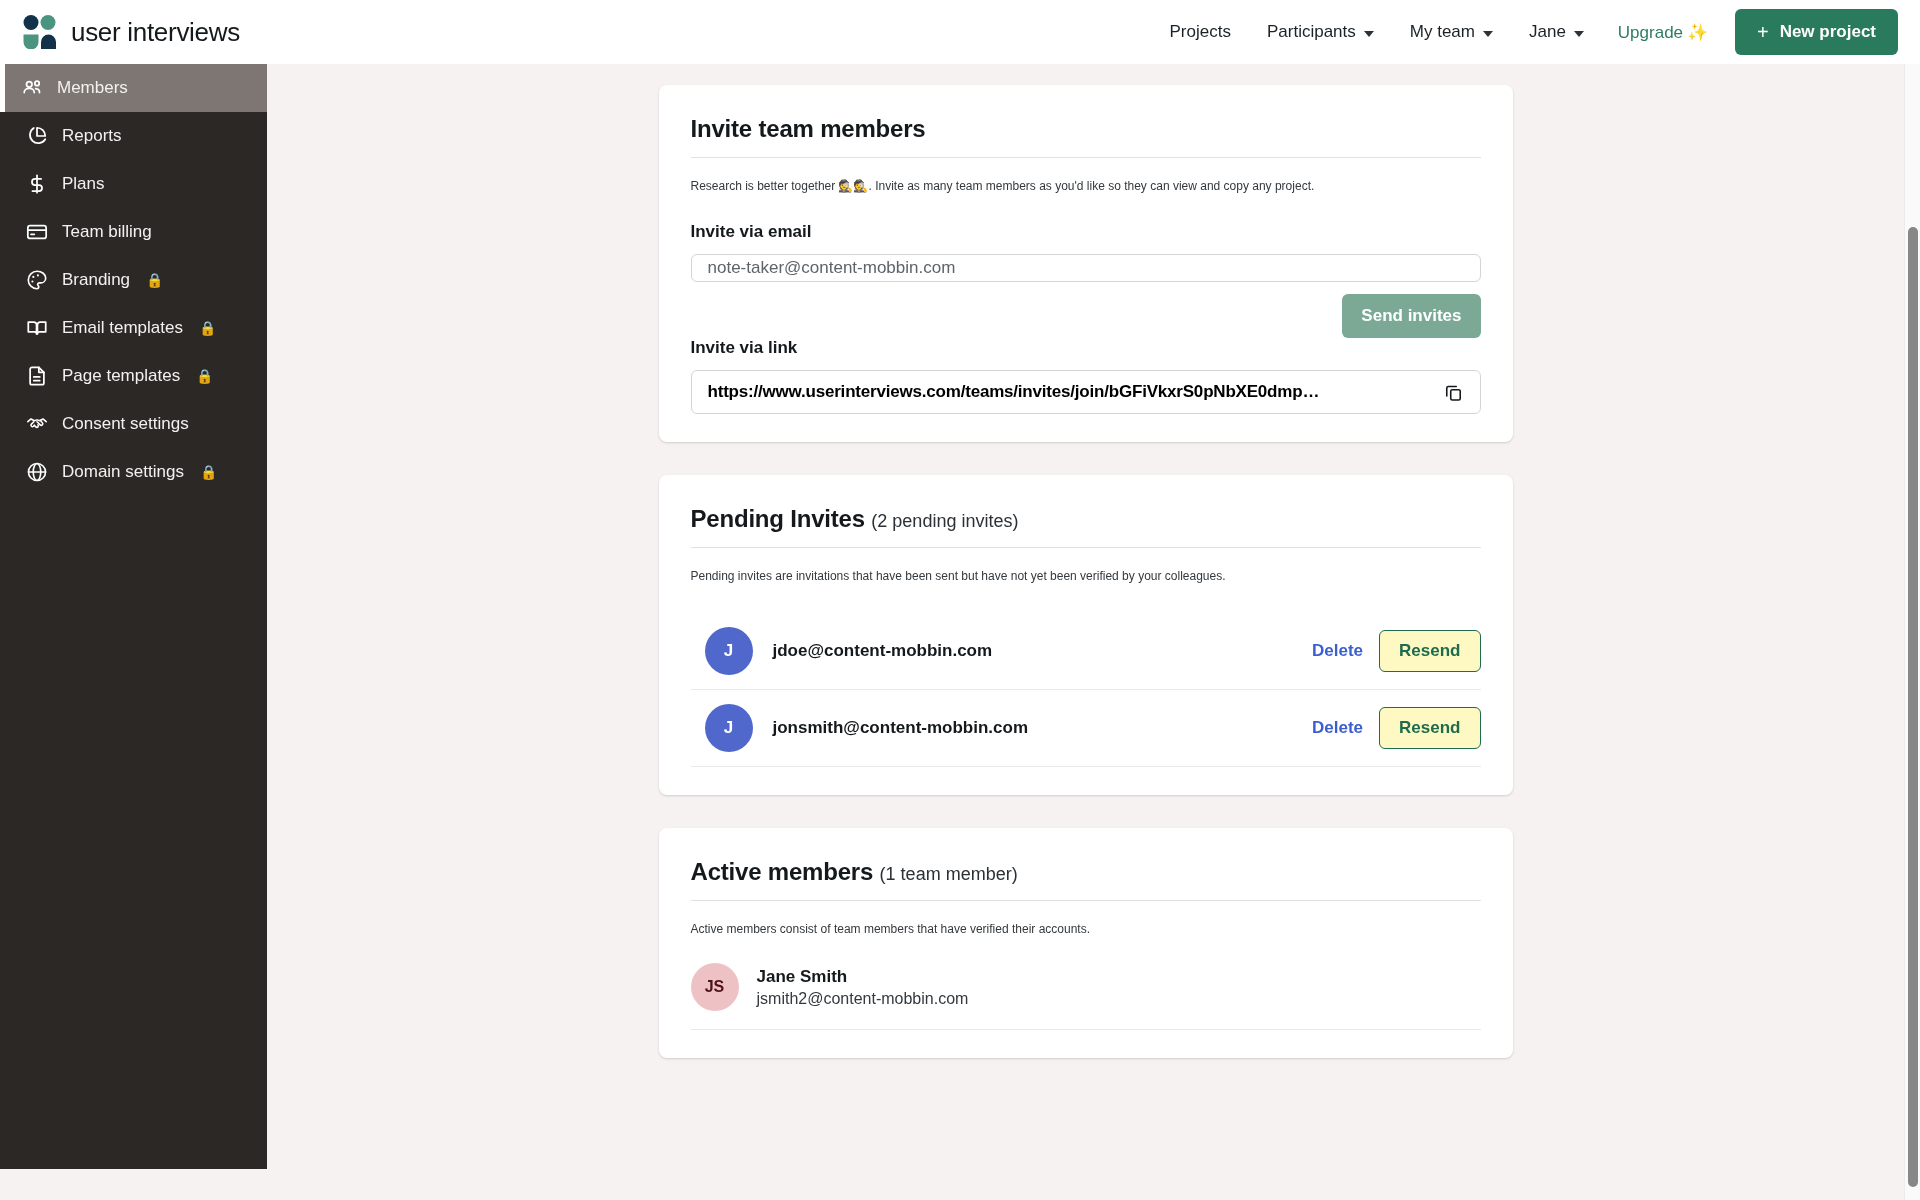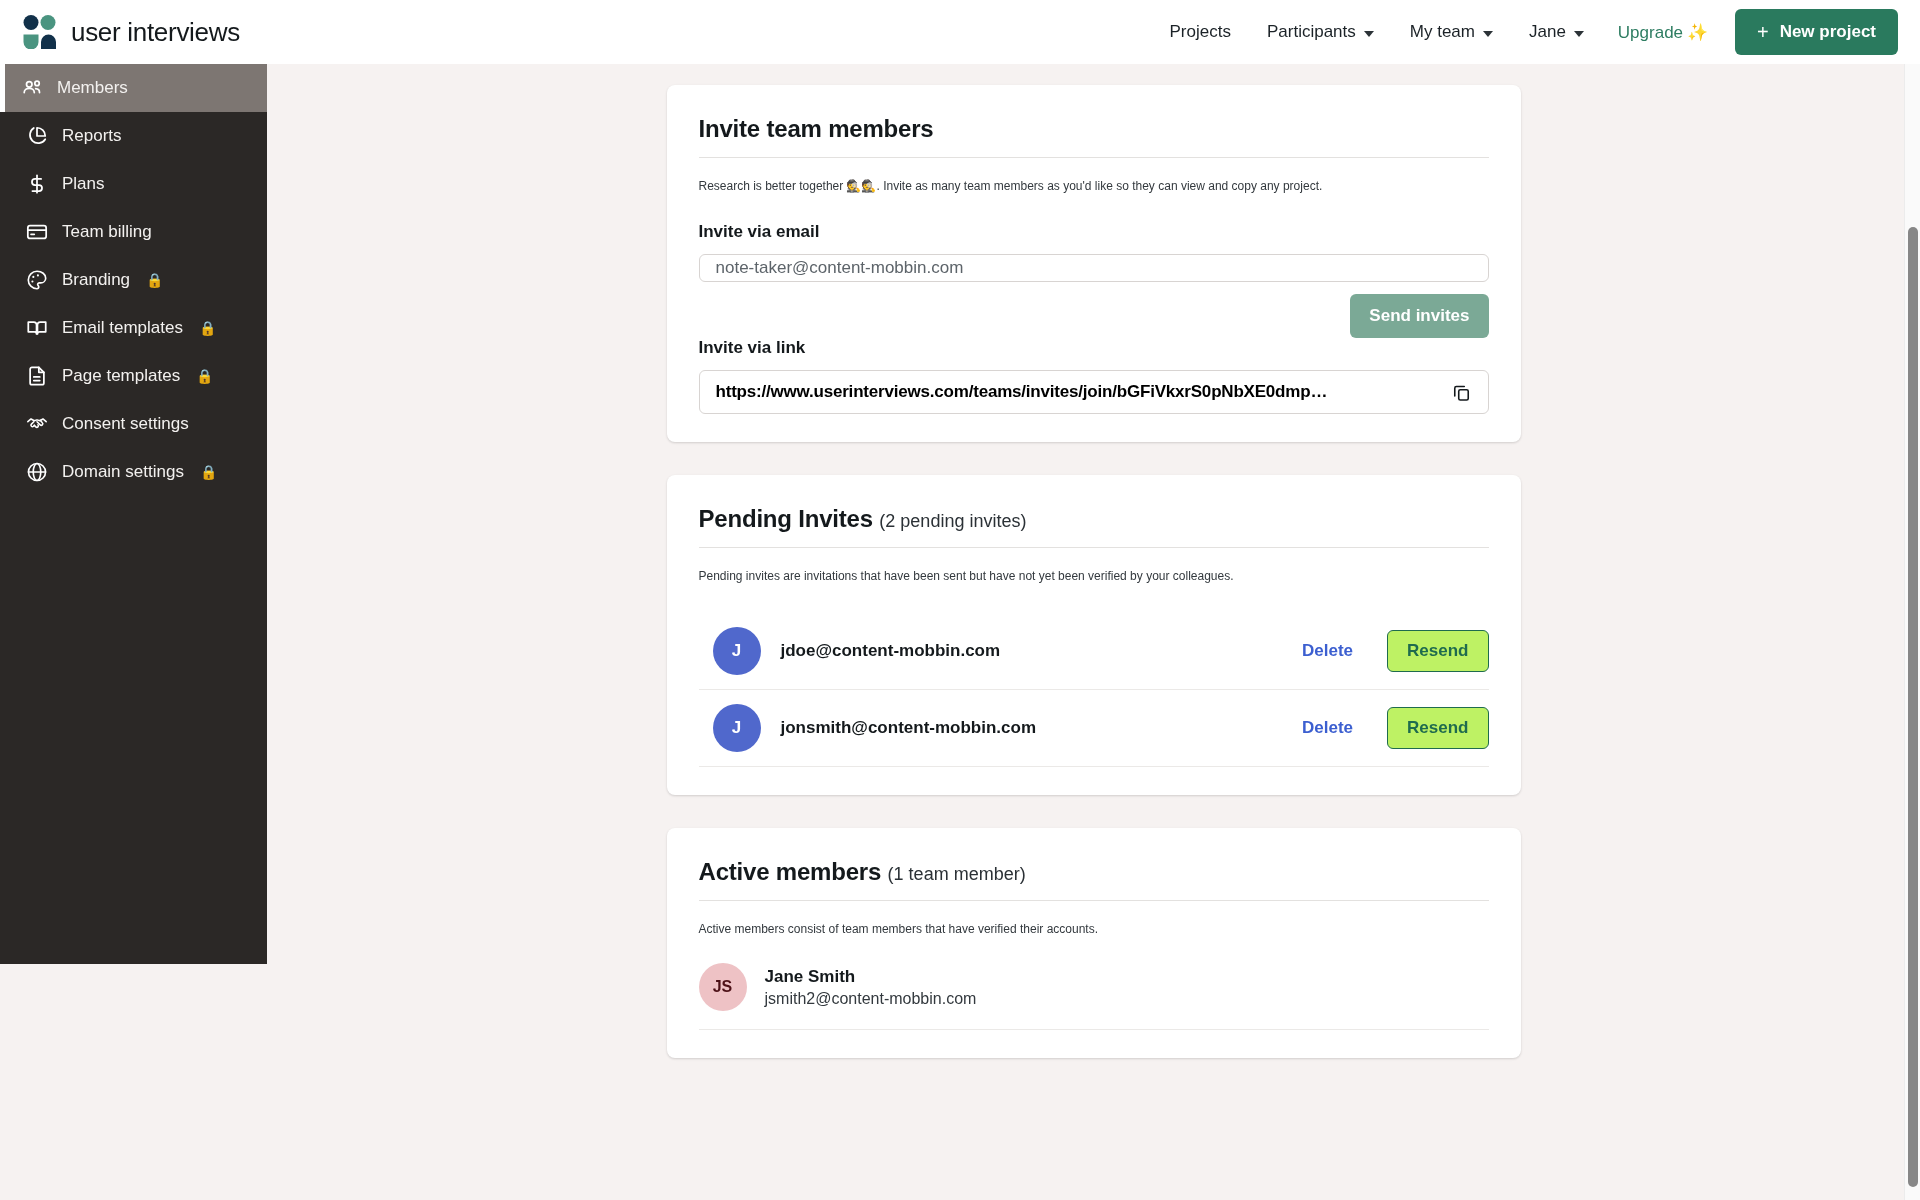--- a/index.html
+++ b/index.html
@@ -90,21 +90,21 @@
     font-family: "Liberation Sans", sans-serif;
     white-space: nowrap;
   }
   .plusglyph { font-size: 20px; font-weight: 400; line-height: 1; }
 
   
   .sidebar {
     position: absolute;
     top: 64px; left: 0;
     width: 267px;
-    height: 900px;
+    height: 1105px;
     background: #2b2826;
     z-index: 15;
     padding-top: 0px;
   }
   .side-item {
     display: flex;
     align-items: center;
     gap: 14px;
     height: 48px;
     padding-left: 21px;
@@ -126,21 +126,21 @@
     align-items: center;
     justify-content: center;
   }
   .side-icon svg { display: block; }
   .side-label { white-space: nowrap; }
   .lock { font-size: 14px; margin-left: 2px; }
 
   
   .main {
     position: absolute;
-    top: 64px; left: 267px;
+    top: 64px; left: 259px;
     width: 1653px;
     height: 1136px;
     background: #f6f2f1;
     overflow: hidden;
   }
   .content-col {
     width: 854px;
     margin: 0 auto;
     padding-top: 21px;
     padding-bottom: 40px;
@@ -275,27 +275,26 @@
     color: #3c5fd0;
     cursor: pointer;
     background: none;
     border: none;
     font-family: "Liberation Sans", sans-serif;
   }
   .resend-btn {
     font-size: 17px;
     font-weight: 700;
     color: #1f6b4e;
-    background: #bef264;
+    background: #fef9c3;
     border: 1px solid #1f6b4e;
     border-radius: 6px;
     padding: 10px 19px;
     cursor: pointer;
     font-family: "Liberation Sans", sans-serif;
-    margin-left: 18px;
   }
   .active-row {
     display: flex;
     align-items: center;
     padding: 14px 0 18px 0;
     border-bottom: 1px solid #ebe9e7;
   }
   .active-info { margin-left: 18px; }
   .active-name {
     font-size: 17px;

